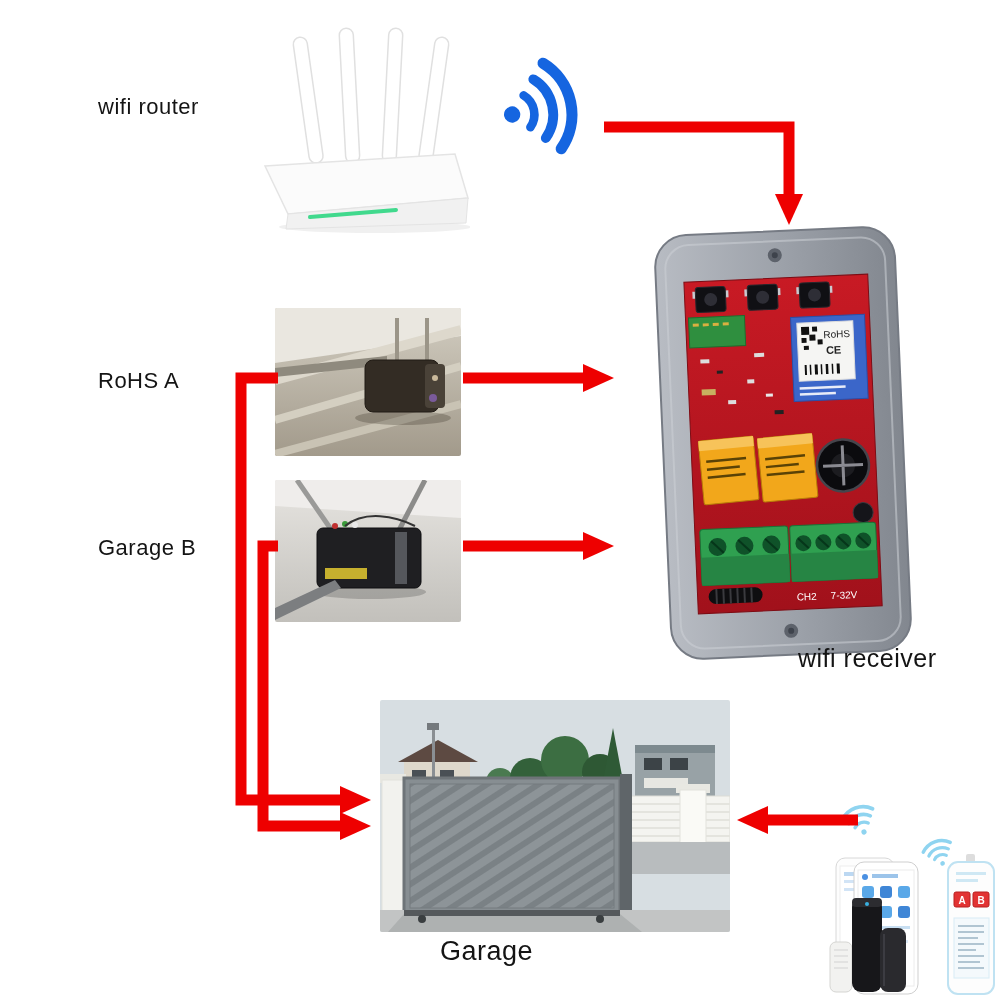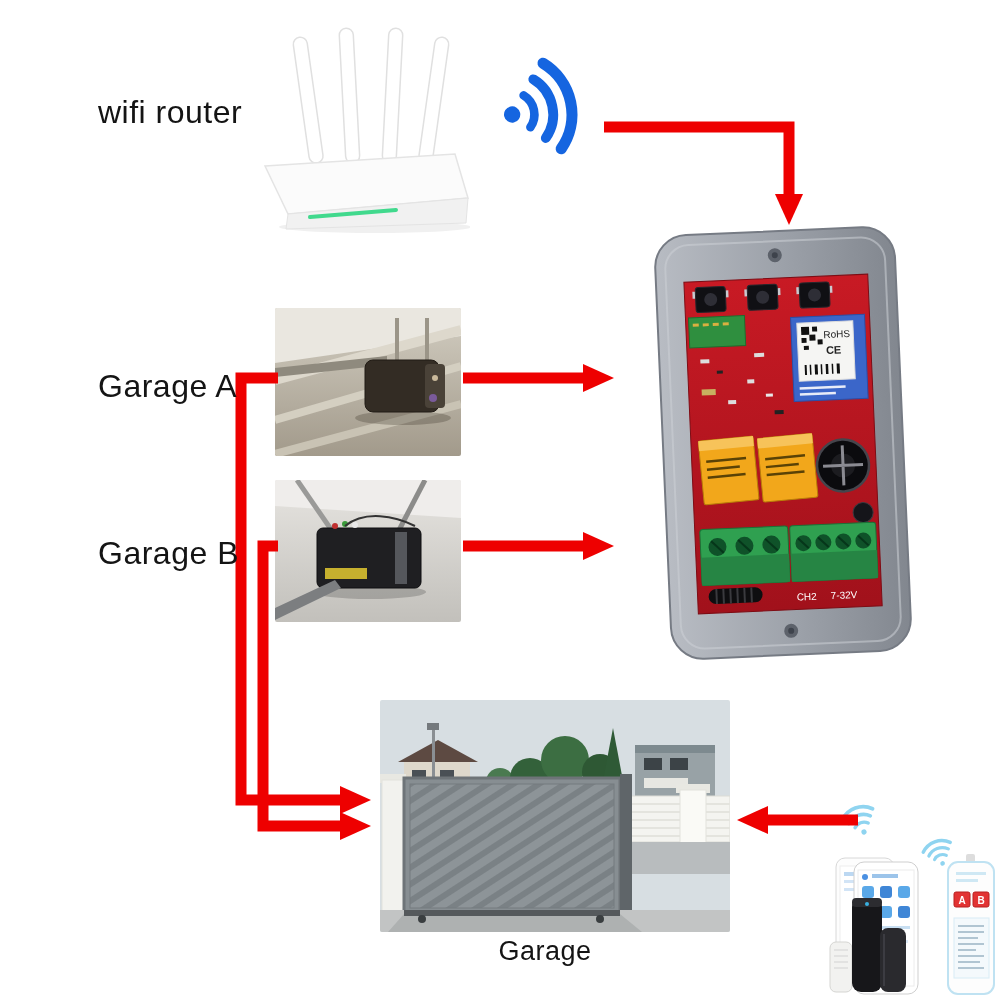--- a/index.html
+++ b/index.html
@@ -1,20 +1,20 @@
 <!DOCTYPE html>
 <html><head>
 <meta charset="utf-8">
 <style>
   html,body{margin:0;padding:0;background:#fff;}
   .canvas{position:relative;width:1000px;height:1000px;background:#ffffff;overflow:hidden;
           font-family:"Liberation Sans",sans-serif;}
   .abs{position:absolute;}
-  .lbl{position:absolute;font-size:32px;color:#141414;letter-spacing:0.5px;z-index:6;}
-  .lbl-center{text-align:center;}
+  .lbl{position:absolute;font-size:22px;color:#141414;letter-spacing:0.5px;z-index:6;}
+  .lbl-center{text-align:left;}
   .photo{position:absolute;overflow:hidden;border-radius:2px;z-index:2;}
   svg{display:block;}
   .conn{position:absolute;left:0;top:0;z-index:5;pointer-events:none;}
   .comp{z-index:2;}
   .devices{z-index:3;}
 </style>
 </head>
 <body>
 
 <div class="canvas">
@@ -29,22 +29,23 @@
       <path d="M604,127 L789,127 L789,196" marker-end="url(#ah)"></path>
       <path d="M463,378 L585,378" marker-end="url(#ah)"></path>
       <path d="M463,546 L585,546" marker-end="url(#ah)"></path>
       <path d="M278,378 L241,378 L241,800 L342,800" marker-end="url(#ah)"></path>
       <path d="M278,546 L263,546 L263,826 L342,826" marker-end="url(#ah)"></path>
       <path d="M858,820 L766,820" marker-end="url(#ah)"></path>
     </g>
   </svg>
 
   <div class="lbl" style="left:98px;top:94px;">wifi router</div>
-  <div class="lbl" style="left:98px;top:368px;">Garage A</div>
+  <div class="lbl" style="left:98px;top:368px;">RoHS A</div>
   <div class="lbl" style="left:98px;top:535px;">Garage B</div>
+  <div class="lbl" style="left:798px;top:644px;font-size:25px;">wifi receiver</div>
   <div class="lbl lbl-center" style="left:440px;top:936px;width:210px;font-size:27px;">Garage</div>
 
   <div class="abs comp" style="left:210px;top:18px;">
     <svg width="260" height="215" viewBox="0 0 260 215">
       <g fill="#ffffff" stroke="#e0e0e0" stroke-width="1.5">
         <rect x="100" y="18" width="14" height="127" rx="7" transform="rotate(-8 107 145)"></rect>
         <rect x="136" y="10" width="14" height="135" rx="7" transform="rotate(-3 143 145)"></rect>
         <rect x="172" y="10" width="14" height="135" rx="7" transform="rotate(3 179 145)"></rect>
         <rect x="208" y="18" width="14" height="127" rx="7" transform="rotate(8 215 145)"></rect>
       </g>

